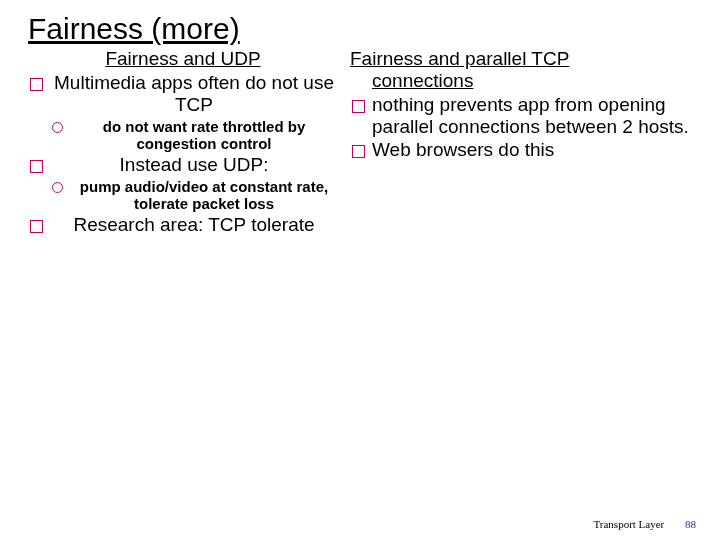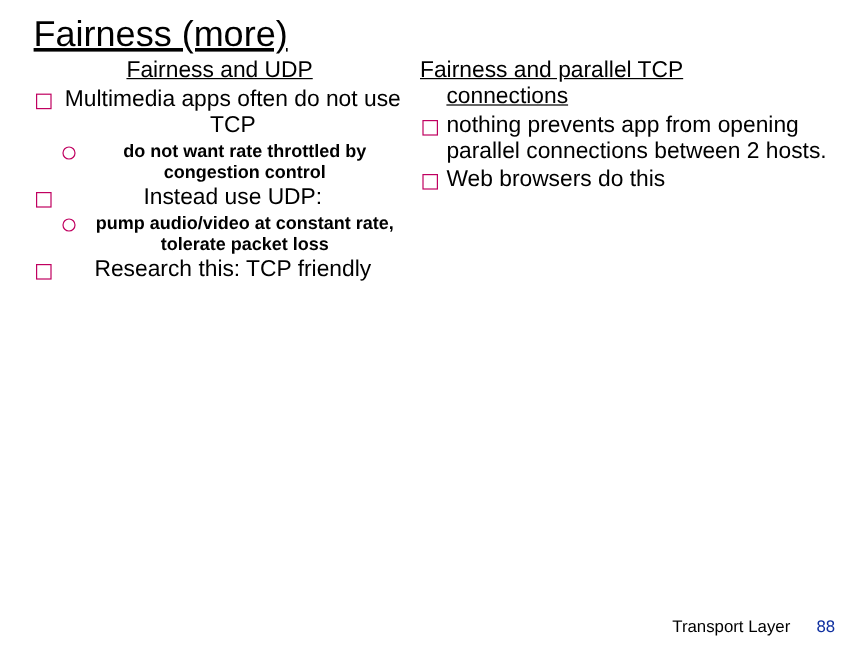--- a/index.html
+++ b/index.html
@@ -65,22 +65,22 @@
     width: 9px;
     height: 9px;
     border-radius: 50%;
     border: 1.5px solid #c00060;
     background: #fff;
   }
   .footer {
     position: absolute;
     bottom: 10px;
     right: 24px;
-    font-size: 14px;
-    font-family: Liberation Sans, sans-serif;
+    font-size: 11px;
+    font-family: Liberation Serif, serif;
   }
   .footer .pn { color: #1030a0; margin-left: 18px; }
 </style>
 </head>
 <body>
 
 <div class="title">Fairness (more)</div>
 
 <div class="cols">
 
@@ -93,21 +93,21 @@
           <li>do not want rate throttled by congestion control</li>
         </ul>
       </li>
       <li>
         <span>Instead use UDP:</span>
         <ul class="l2">
           <li>pump audio/video at constant rate, tolerate packet loss</li>
         </ul>
       </li>
       <li>
-        <span>Research this: TCP friendly</span>
+        <span>Research area: TCP tolerate</span>
       </li>
     </ul>
   </div>
 
   <div class="col-right">
     <div class="sect-head">
       <span>Fairness and parallel TCP</span>
       <span class="indent-line">connections</span>
     </div>
     <ul class="l1">

